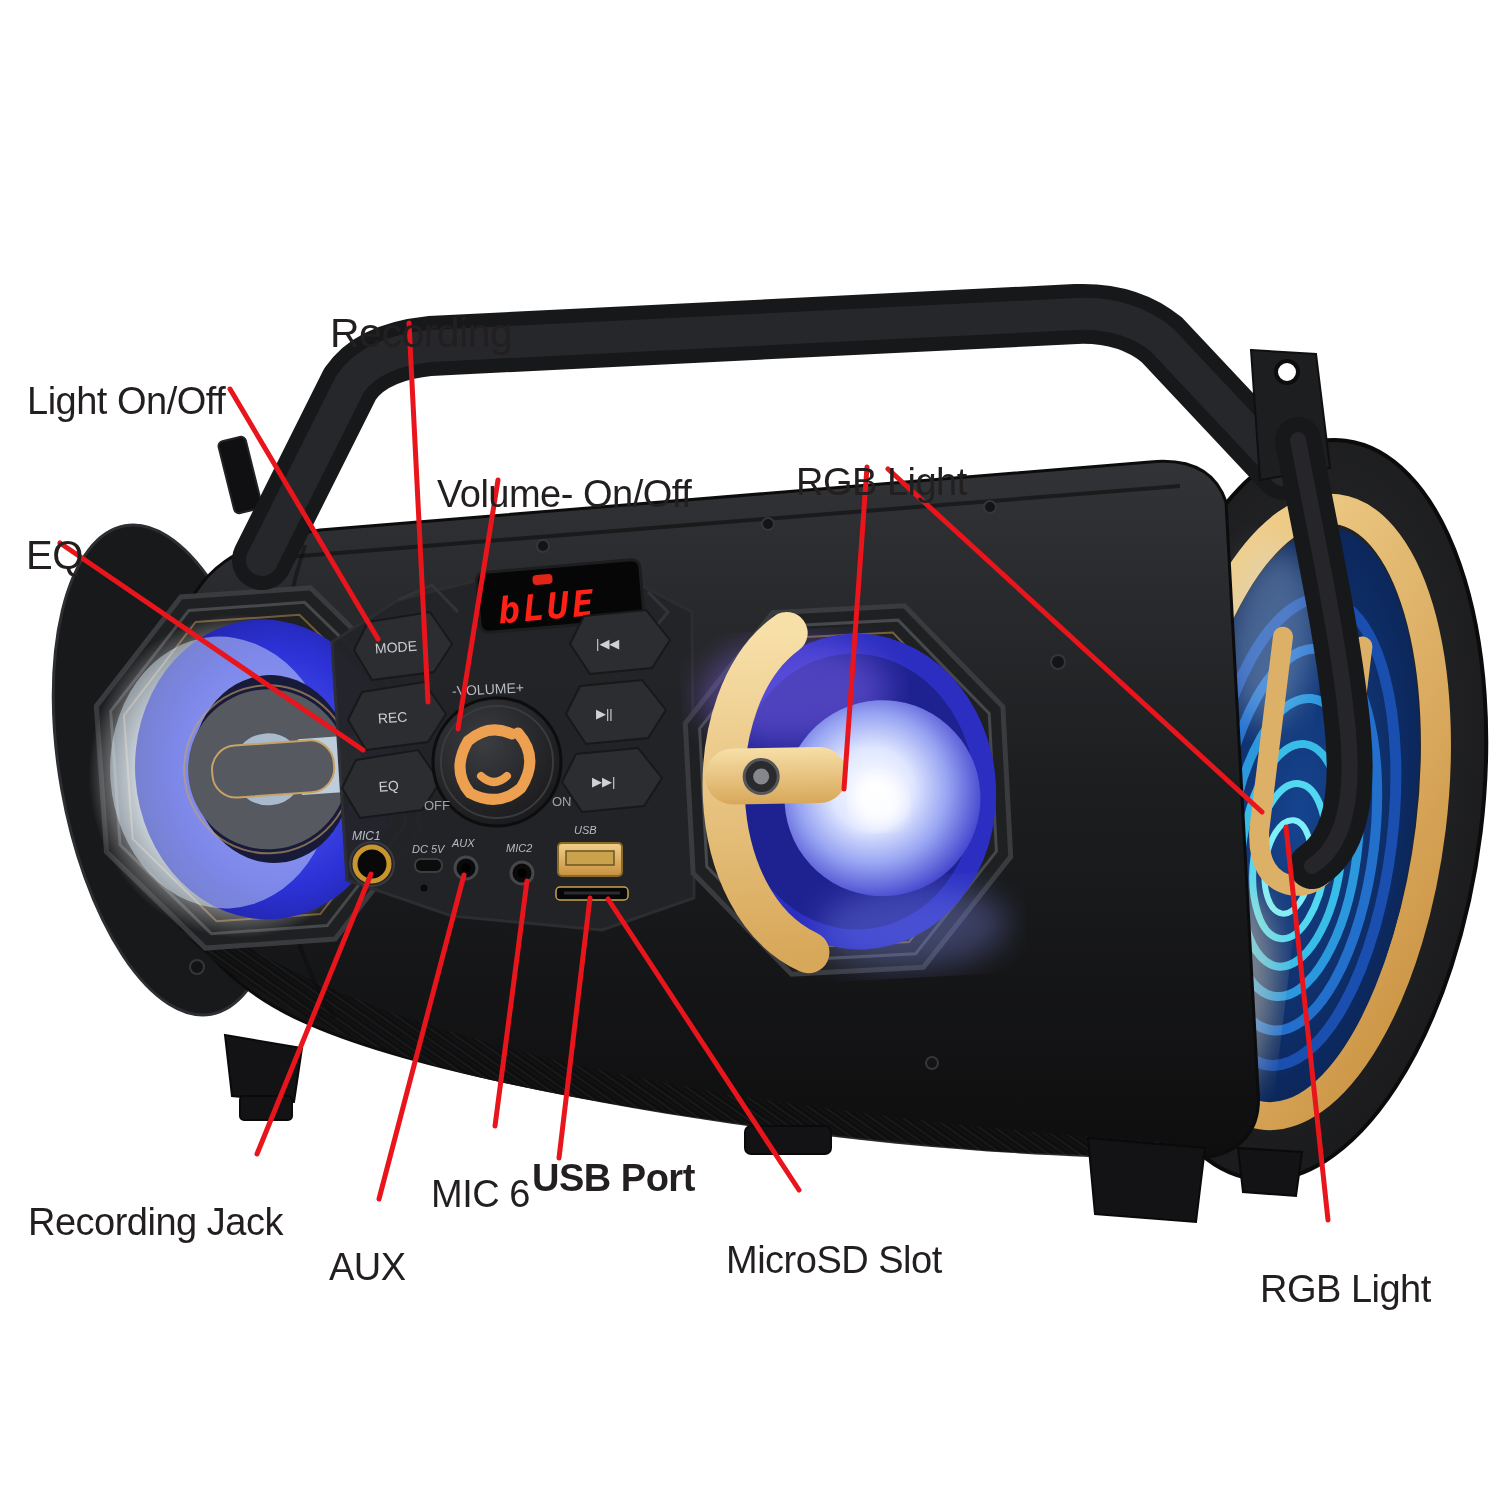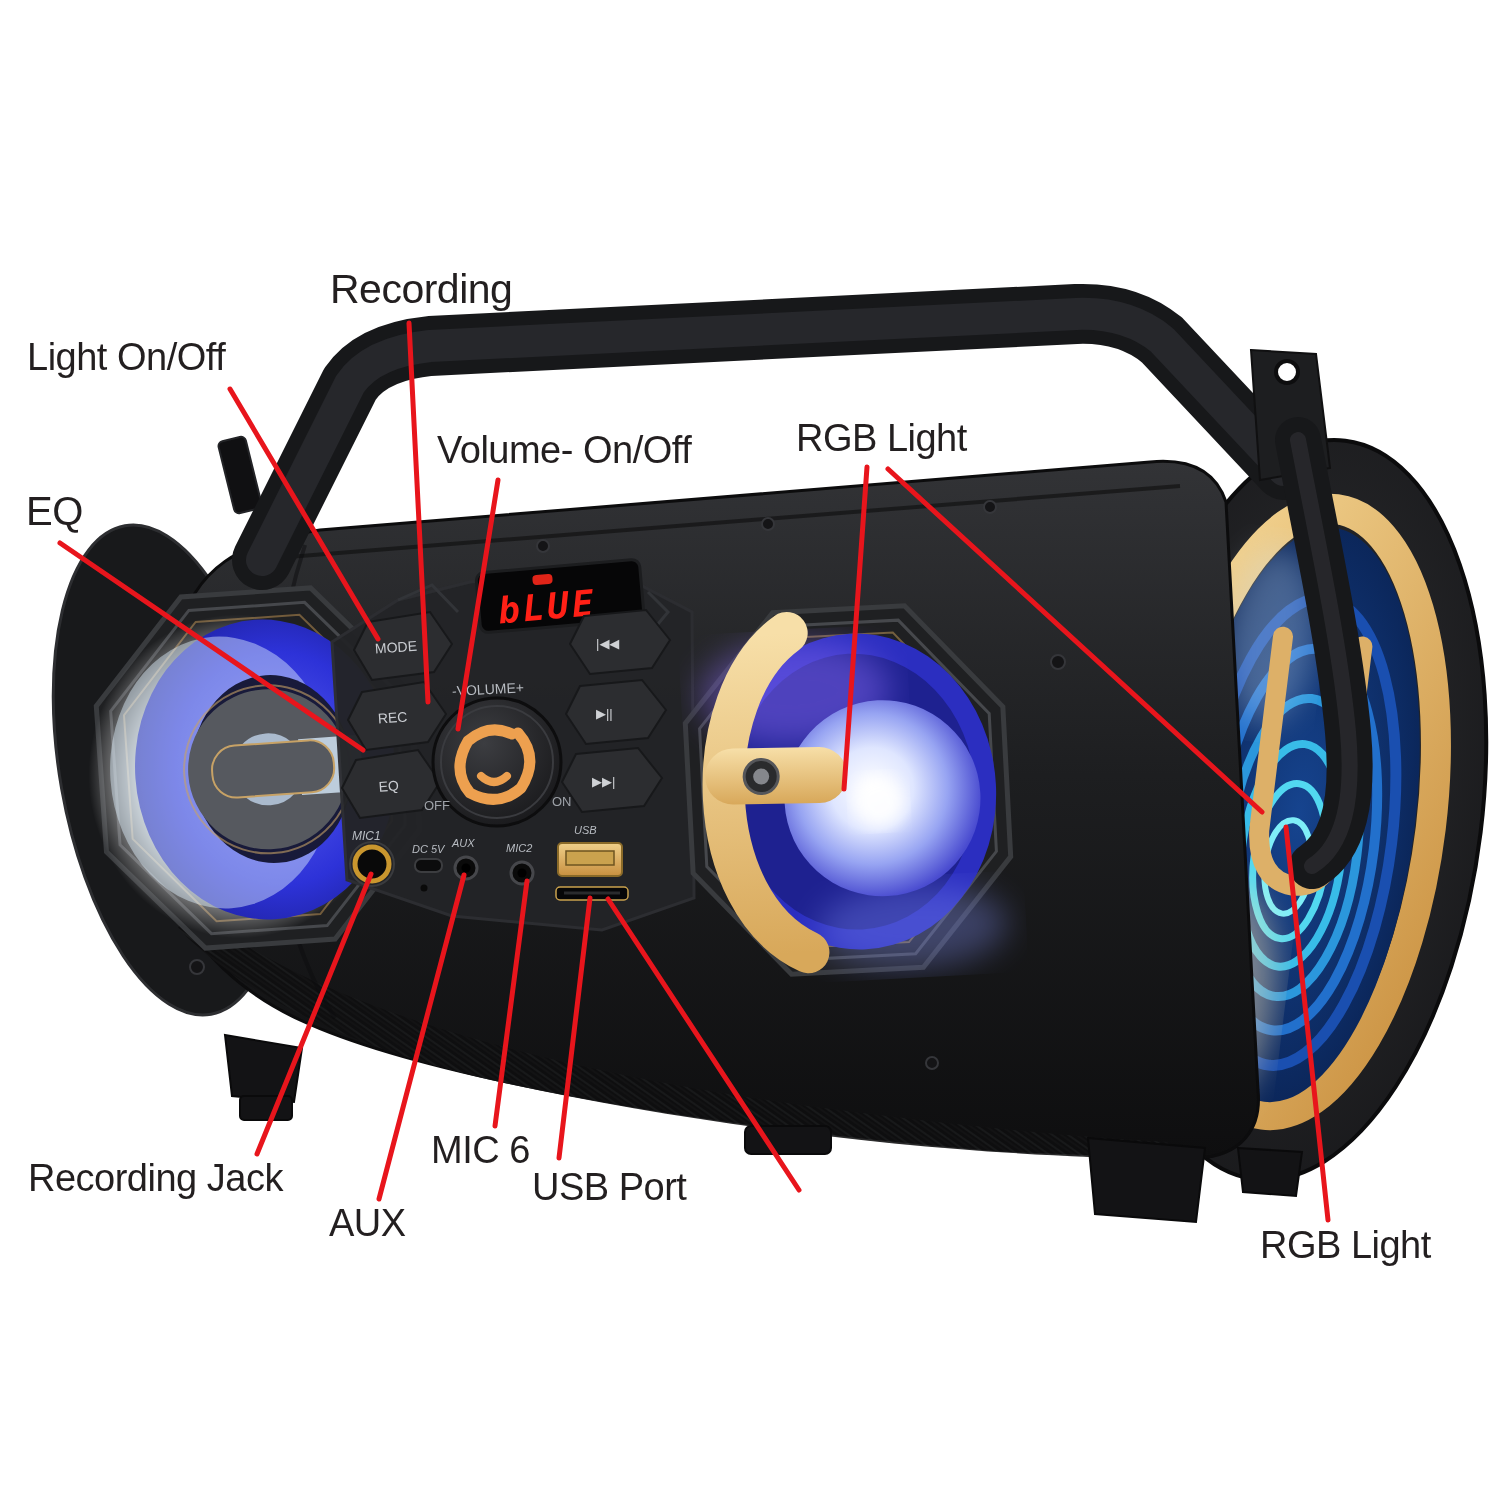--- a/index.html
+++ b/index.html
@@ -6,21 +6,21 @@
     --background:#ffffff;
     --annotation-line:#e8151c;
     --label-text:#231f20;
     --display-red:#ff2016;
   }
   html,body{margin:0;padding:0;background:var(--background);}
   .canvas{position:relative;width:1500px;height:1500px;background:var(--background);overflow:hidden;
           font-family:"Liberation Sans",sans-serif;}
   .layer{position:absolute;left:0;top:0;width:1500px;height:1500px;}
   .ann{position:absolute;color:var(--label-text);font-family:"Liberation Sans",sans-serif;
-       font-size:38px;letter-spacing:-0.5px;white-space:nowrap;}
+       font-size:38px;letter-spacing:-0.5px;white-space:nowrap;margin-top:44px;}
   svg text{font-family:"Liberation Sans",sans-serif;}
   .seg{font-family:"DejaVu Sans Mono",monospace;font-style:italic;font-weight:bold;}
 </style>
 </head>
 <body>
 
 <div class="canvas">
 
   <svg class="layer" viewBox="0 0 1500 1500">
     <defs>
@@ -263,16 +263,17 @@
   </svg>
 
   <div class="ann" style="left:330px;top:266px;font-size:41px;">Recording</div>
   <div class="ann" style="left:27px;top:336px;text-align:right;">Light On/Off</div>
   <div class="ann" style="left:437px;top:429px;">Volume- On/Off</div>
   <div class="ann" style="left:796px;top:417px;">RGB Light</div>
   <div class="ann" style="left:26px;top:489px;font-size:40px;">EQ</div>
   <div class="ann" style="left:28px;top:1157px;">Recording Jack</div>
   <div class="ann" style="left:329px;top:1202px;">AUX</div>
   <div class="ann" style="left:431px;top:1129px;">MIC 6</div>
-  <div class="ann" style="left:532px;top:1166px;">USB Port</div>
+  <div class="ann" style="left:532px;top:1113px;font-weight:bold;">USB Port</div>
+  <div class="ann" style="left:726px;top:1195px;">MicroSD Slot</div>
   <div class="ann" style="left:1260px;top:1224px;">RGB Light</div>
 
 </div>
 
 </body></html>

